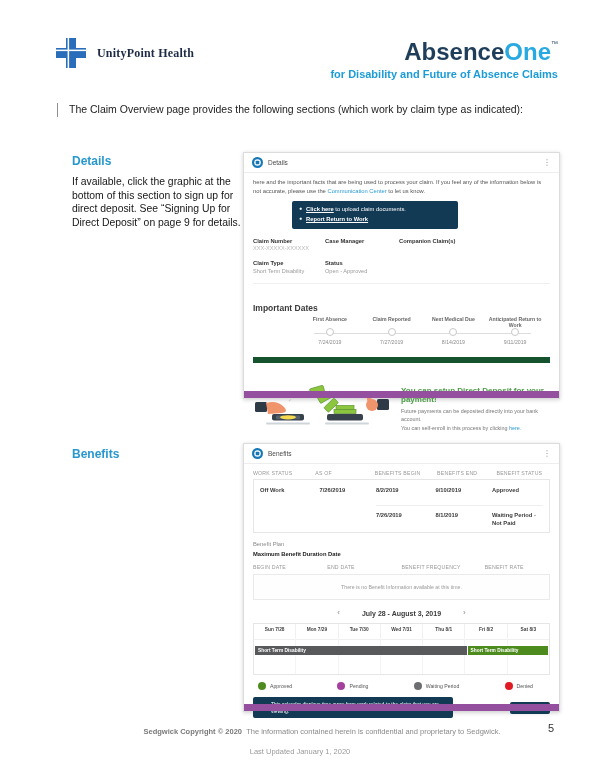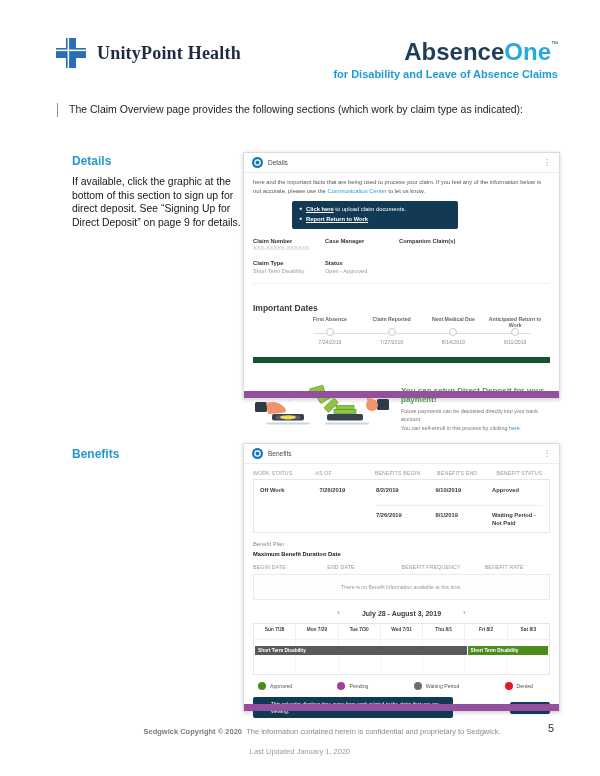--- a/index.html
+++ b/index.html
@@ -1,21 +1,21 @@
 <!DOCTYPE html>
 <html><head>
 <meta charset="utf-8">
 <style>
   html,body{margin:0;padding:0;background:#fff;}
   .page{position:relative;width:600px;height:776px;background:#fff;font-family:"Liberation Sans",sans-serif;overflow:hidden;}
 
   
   .logo{position:absolute;left:54px;top:36px;display:flex;align-items:center;gap:9px;}
   .logo svg{width:34px;height:34px;display:block;}
-  .brand-name{font-family:"Liberation Serif",serif;font-weight:bold;font-size:18px;color:#1d2b45;letter-spacing:.2px;}
+  .brand-name{font-family:"Liberation Serif",serif;font-weight:bold;font-size:12px;color:#1d2b45;letter-spacing:.2px;}
   .absence{position:absolute;right:42px;top:40px;text-align:right;}
   .absence-word{font-size:24px;font-weight:bold;line-height:1;}
   .absence-a{color:#1f3e5a;}
   .absence-one{color:#29a9e1;}
   .absence-tm{font-size:7px;color:#1f3e5a;vertical-align:top;font-weight:normal;}
   .absence-tagline{margin-top:4px;font-size:11px;font-weight:bold;color:#1b9cd8;}
 
   .intro{position:absolute;left:57px;top:103px;width:505px;border-left:1px solid #8f8f8f;padding-left:11px;font-size:10.5px;color:#1b1b1b;line-height:1.3;}
 
   
@@ -122,21 +122,21 @@
         <path d="M12 2 h10 v10 h10 v10 h-10 v10 h-10 v-10 h-10 v-10 h10 z" fill="#2a6ebb"></path>
         <rect x="13.6" y="2" width="1.5" height="30" fill="#ffffff"></rect>
         <rect x="2" y="13.6" width="30" height="1.5" fill="#ffffff"></rect>
       </svg>
     </span>
     <span class="brand-name">UnityPoint Health</span>
   </div>
 
   <div class="absence">
     <div class="absence-word"><span class="absence-a">Absence</span><span class="absence-one">One</span><span class="absence-tm">™</span></div>
-    <div class="absence-tagline">for Disability and Leave of Absence Claims</div>
+    <div class="absence-tagline">for Disability and Future of Absence Claims</div>
   </div>
 
   <div class="intro">The Claim Overview page provides the following sections (which work by claim type as indicated):</div>
 
   <div class="side side-details">
     <div class="side-heading">Details</div>
     <p class="side-para">If available, click the graphic at the bottom of this section to sign up for direct deposit. See “Signing Up for Direct Deposit” on page 9 for details.</p>
   </div>
 
   <div class="card" id="details-card">

